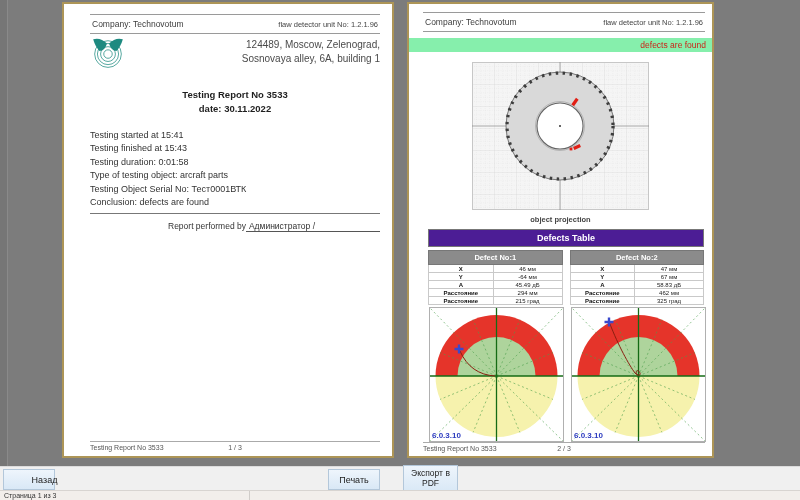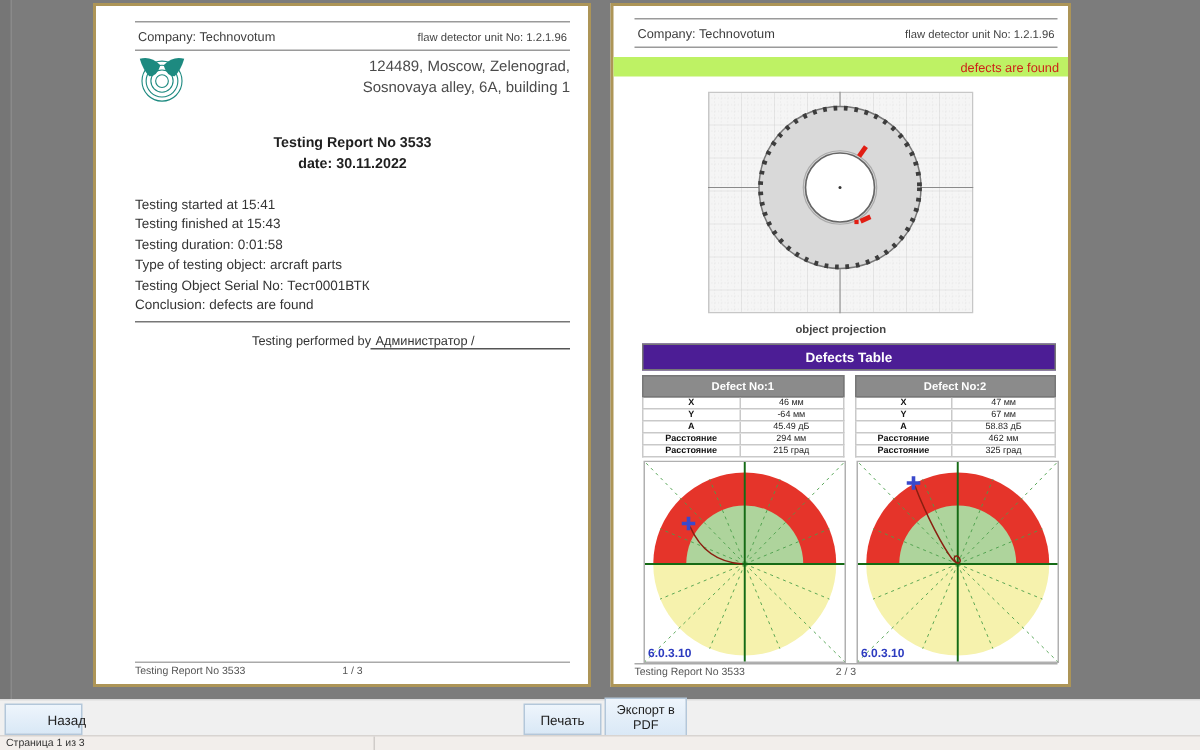--- a/index.html
+++ b/index.html
@@ -29,39 +29,39 @@
   .performed .lbl{white-space:nowrap;}
   .performed .sig{flex:1;border-bottom:1px solid #555;padding-left:3px;white-space:nowrap;}
   .sign-date{text-align:right;font-size:8px;color:#333;margin-top:4px;}
 
   .doc-footer{margin-top:auto;border-top:1px solid #aaa;display:flex;align-items:center;font-size:7px;color:#555;padding-top:2px;}
   .doc-footer .f-left{flex:1;}
   .doc-footer .f-center{flex:1;text-align:center;}
   .doc-footer .f-right{flex:1;}
   #page2 .doc-footer{margin-left:14px;margin-right:7px;}
 
-  .banner{margin-top:6px;height:20px;background:#bef264;color:#cc2218;font-size:8.5px;display:flex;align-items:center;justify-content:flex-end;padding-right:6px;}
+  .banner{margin-top:6px;height:20px;background:#86efac;color:#cc2218;font-size:8.5px;display:flex;align-items:center;justify-content:flex-end;padding-right:6px;}
 
   .projection-wrap{margin:10px auto 0;width:177px;text-align:center;}
   .projection-caption{font-size:7.5px;font-weight:bold;color:#444;margin-top:1px;}
 
   .defects{margin:5px 8px 0 19px;}
   .defects-title{background:#4c1d95;color:#fff;font-weight:bold;font-size:9px;text-align:center;padding:3px 0;border:1px solid #777;}
   .defect-cols{display:flex;gap:7px;margin-top:3px;}
   .defect-col{flex:1;min-width:0;}
   .defect-sub{background:#8b8b8b;color:#fff;font-weight:bold;font-size:7.5px;text-align:center;padding:2px 0;border:1px solid #777;}
   .drow{display:flex;border:1px solid #c9c9c9;border-top:none;height:7px;align-items:center;font-size:6px;line-height:1;overflow:hidden;}
   .drow .dl{width:48%;text-align:center;font-weight:bold;color:#111;border-right:1px solid #c9c9c9;height:100%;display:flex;align-items:center;justify-content:center;}
   .drow .dv{flex:1;text-align:center;color:#222;}
   .gauge{margin-top:2px;display:block;}
 
   .toolbar{position:absolute;left:0;top:466px;width:800px;height:24px;background:#f0f0f0;border-top:1px solid #dcdcdc;}
   .btn{position:absolute;background:linear-gradient(#eef5fc,#d9e8f6);border:1px solid #b3c7da;color:#222;font-size:9px;display:flex;align-items:center;justify-content:center;text-align:center;box-sizing:border-box;cursor:default;}
   #btn-back{left:3px;top:2px;width:52px;height:21px;padding-left:37px;}
-  #btn-print{left:349px;top:2px;width:52px;height:21px;}
+  #btn-print{left:328px;top:2px;width:52px;height:21px;}
   #btn-export{left:403px;top:-2px;width:55px;height:27px;font-size:8.5px;line-height:1.15;flex-direction:column;}
   .statusbar{position:absolute;left:0;top:490px;width:800px;height:10px;background:#f2eeeb;border-top:1px solid #d8d4d1;box-sizing:border-box;display:flex;align-items:center;}
   .status-panel{width:250px;height:100%;border-right:1px solid #d0ccc9;display:flex;align-items:center;padding-left:4px;box-sizing:border-box;font-size:7px;color:#333;}
 </style>
 </head>
 <body>
 
 <div class="left-edge"></div>
 
 <div class="page" id="page1">
@@ -95,21 +95,21 @@
     <div>Testing started at 15:41</div>
     <div>Testing finished at 15:43</div>
     <div>Testing duration: 0:01:58</div>
     <div>Type of testing object: arcraft parts</div>
     <div>Testing Object Serial No: Тест0001ВТК</div>
     <div>Conclusion: defects are found</div>
   </div>
   <div class="body-rule"></div>
   <div class="performed">
     <span class="spacer"></span>
-    <span class="lbl">Testing performed by</span>
+    <span class="lbl">Report performed by</span>
     <span class="sig">Администратор /</span>
   </div>
   <div class="doc-footer">
     <span class="f-left">Testing Report No 3533</span>
     <span class="f-center">1 / 3</span>
     <span class="f-right"></span>
   </div>
 </div>
 
 <div class="page" id="page2">

